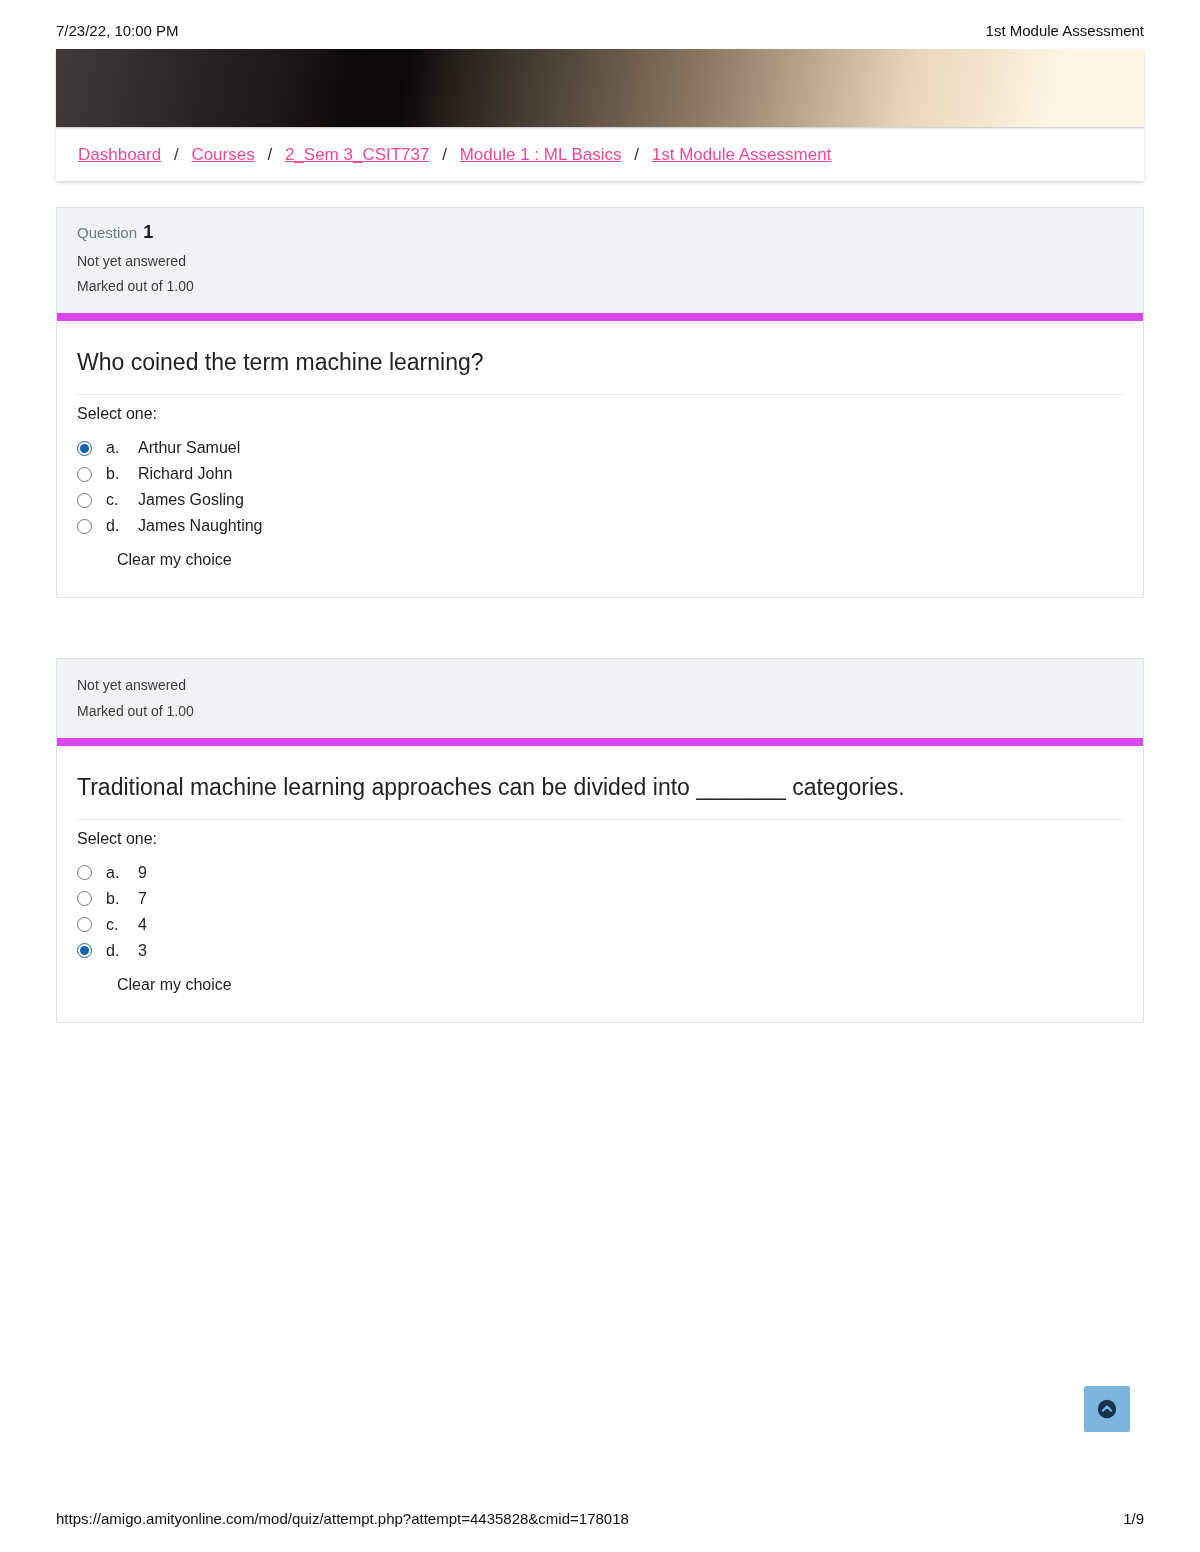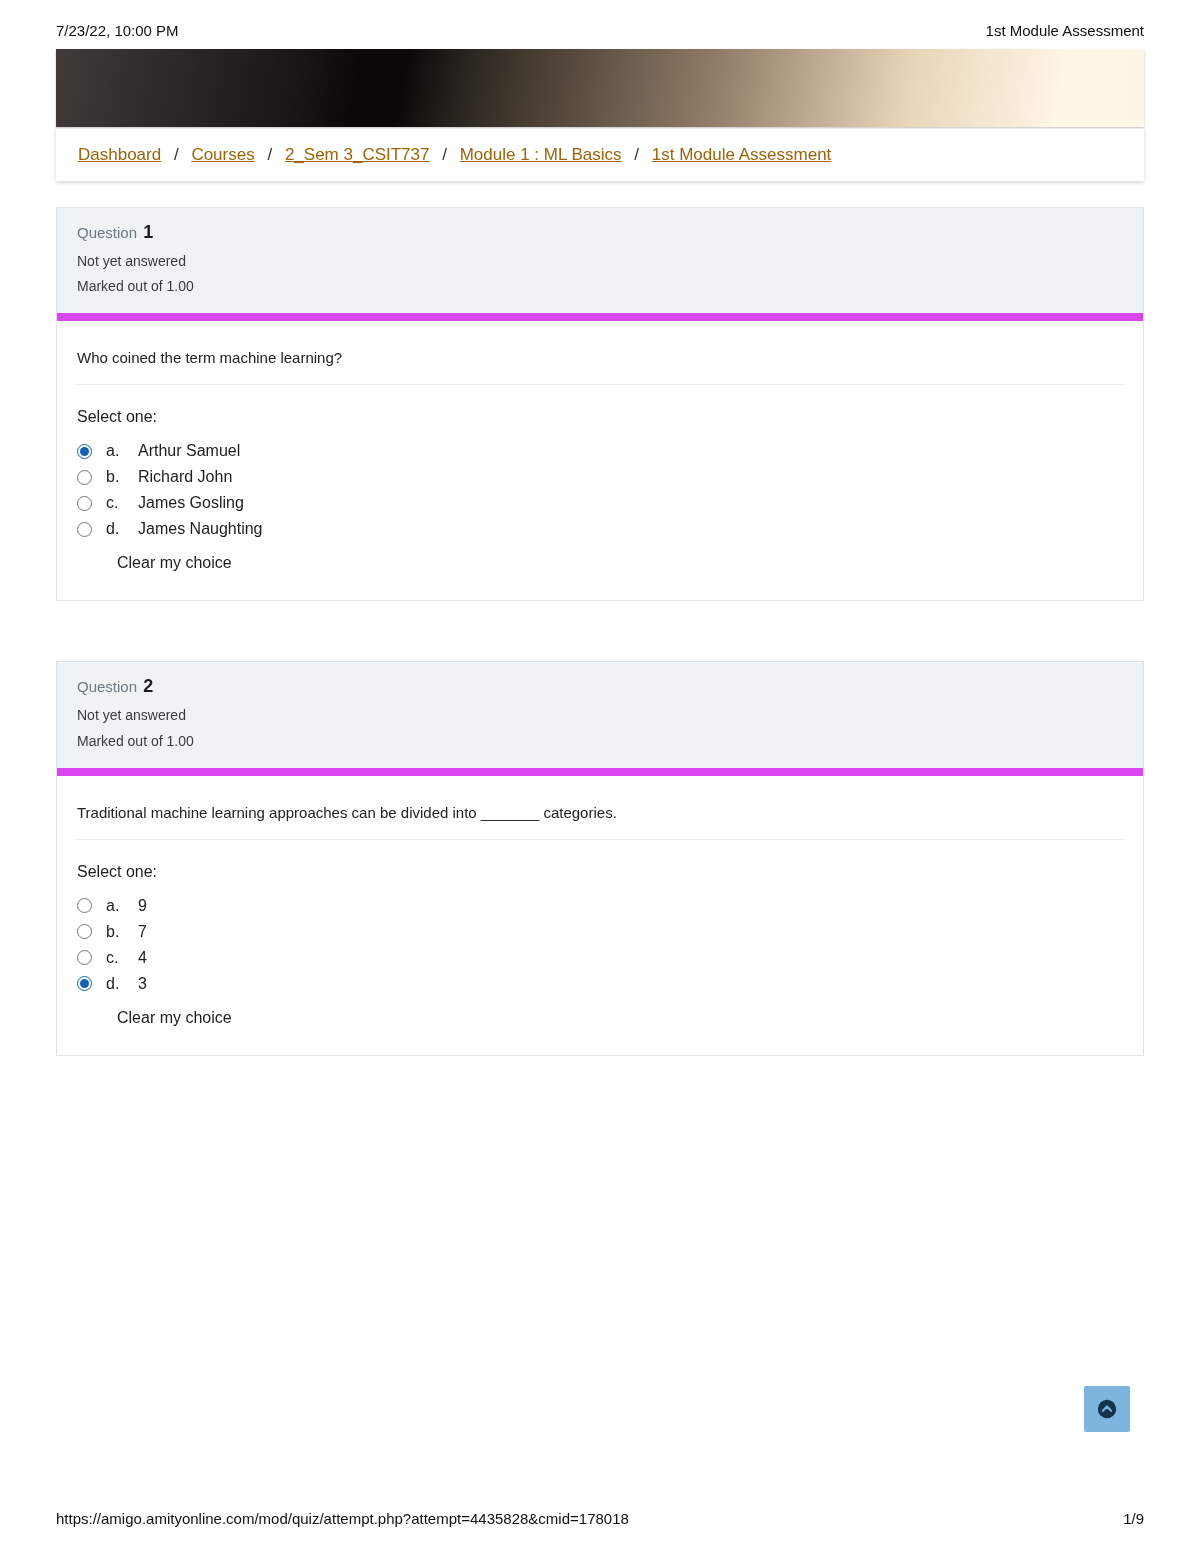--- a/index.html
+++ b/index.html
@@ -16,33 +16,33 @@
     background: linear-gradient(100deg,#403b38 0%,#1a1614 22%,#0a0907 28%,#0a0907 32%,#2d2721 38%,#8f7b66 60%,#e8d5b9 78%,#fff6e6 92%);
     filter: blur(0.3px);
     box-shadow: 0 1px 2px rgba(0,0,0,.25);
   }
 
   .breadcrumb-bar {
     margin: 0 56px; background:#fff; padding: 18px 22px 16px 22px;
     box-shadow: 0 2px 4px rgba(0,0,0,.15);
     font-size: 17px;
   }
-  .breadcrumb-bar a { color:#a16207; }
+  .breadcrumb-bar a { color:#ec4899; }
   .breadcrumb-bar .sep { margin: 0 8px; color:#333; }
 
   .content { margin: 26px 56px 0 56px; }
 
   .qcard { border:1px solid #dfe3e8; background:#fff; margin-bottom: 60px; }
   .qhead { background:#f0f3f5; padding: 14px 20px 14px 20px; border-bottom:8px solid #d946ef; }
   .qhead .qtitle { color:#6b7a86; font-size:15px; margin-bottom:6px; }
   .qhead .qtitle .num { color:#1d1d1d; font-weight:700; font-size:18px; margin-left:2px;}
   .qhead .meta { color:#3b3b3b; font-size:14px; line-height:1.8; }
 
   .qbody { padding: 28px 20px 28px 20px; }
-  .stem { font-size:15px; color:#222; padding-bottom:18px; border-bottom:1px solid #e9ecef; margin-bottom:23px;}
+  .stem { font-size:23px; color:#222; padding-bottom:18px; border-bottom:1px solid #e9ecef; margin-bottom:10px;}
   .prompt { font-size:16px; margin-bottom:12px; }
   .opts { list-style:none; }
   .opt { display:flex; align-items:center; gap:14px; padding:4px 0; font-size:16px;}
   .opt input { width:15px; height:15px; accent-color:#1262b3; }
   .opt .lett { width:18px; }
   .clear { margin-top:12px; margin-left:40px; font-size:16px; }
 
   .scroll-top {
     position: fixed; right: 70px; bottom: 120px;
     width:46px; height:46px; background:#7eb5df;
@@ -114,24 +114,20 @@
           <span class="lett">d.</span>
           <span>James Naughting</span>
         </li>
       </ul>
       <div class="clear">Clear my choice</div>
     </div>
   </div>
 
   <div class="qcard">
     <div class="qhead">
-      <div class="qtitle">
-        <span>Question</span>
-        <span class="num">2</span>
-      </div>
       <div class="meta">Not yet answered</div>
       <div class="meta">Marked out of 1.00</div>
     </div>
     <div class="qbody">
       <div class="stem">Traditional machine learning approaches can be divided into _______ categories.</div>
       <div class="prompt">Select one:</div>
       <ul class="opts">
         <li class="opt">
           <input type="radio" name="q2" style="">
           <span class="lett">a.</span>

